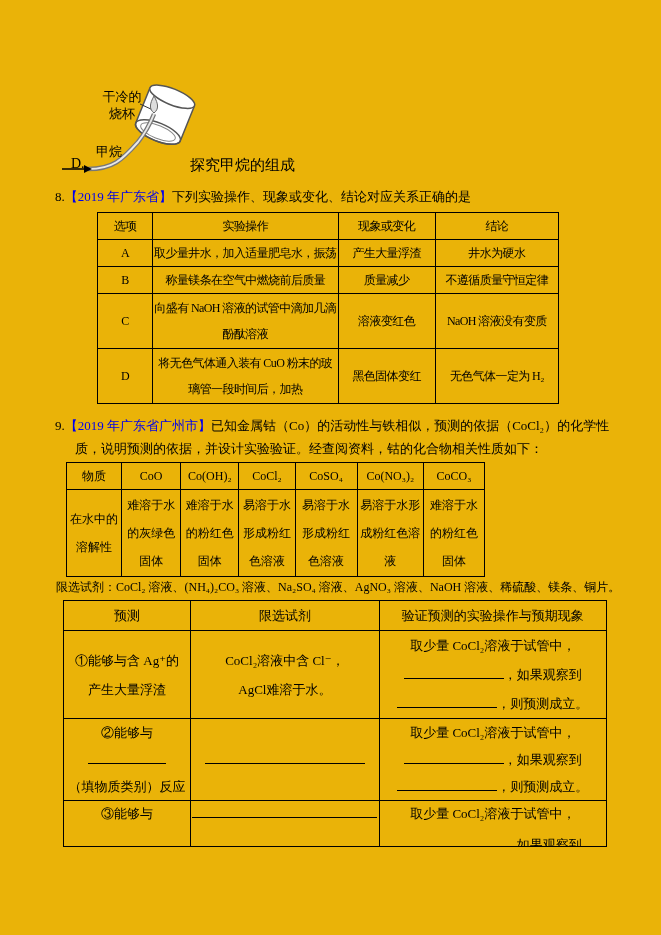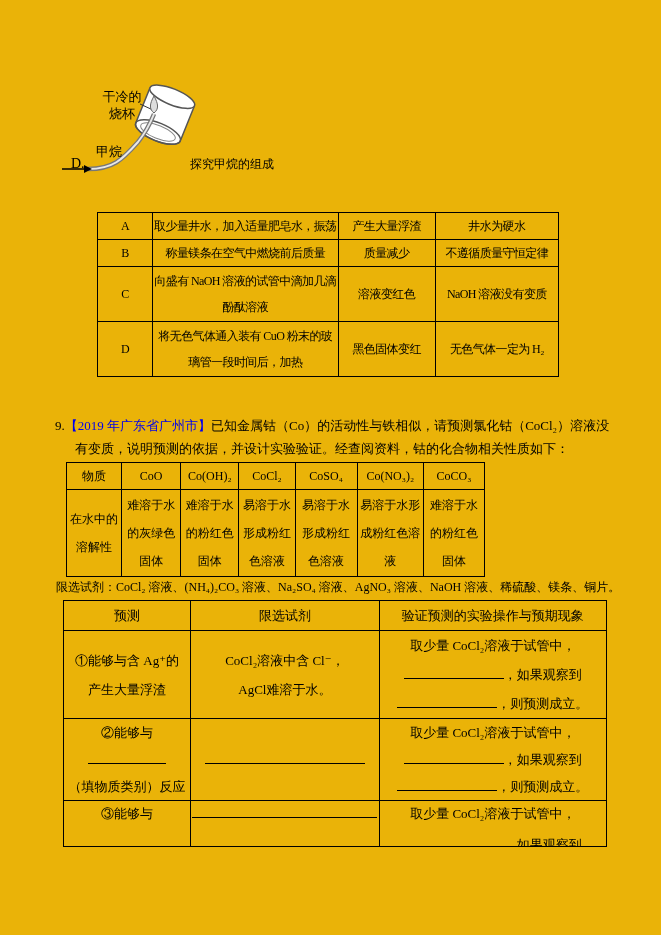--- a/index.html
+++ b/index.html
@@ -12,21 +12,21 @@
     font-size:13px; overflow:hidden;
   }
   .abs { position:absolute; }
   .blue { color:var(--accent-blue); }
 
   
   #diagram-svg { left:58px; top:84px; width:210px; height:100px; }
   #beaker-label { left:101px; top:88px; width:42px; text-align:center; line-height:17px; font-size:13px; }
   #gas-label   { left:96px; top:143px; font-size:13px; }
   #fig-option  { left:71px; top:156px; font-size:14px; }
-  #fig-caption { left:190px; top:156px; font-size:12px; }
+  #fig-caption { left:190px; top:156px; font-size:15px; }
 
   
   #q8-stem { left:55px; top:186px; width:575px; line-height:21px; }
   #q9-stem { left:55px; top:414px; width:562px; line-height:23px; padding-left:20px; text-indent:-20px; }
   #reagents { left:56px; top:579px; width:600px; font-size:12px; white-space:nowrap; }
 
   
   table { border-collapse:collapse; table-layout:fixed; }
   td { border:1px solid #000; text-align:center; vertical-align:middle; overflow:hidden; }
 
@@ -85,29 +85,38 @@
   </svg>
 
   <div id="beaker-label" class="abs">
     <div>干冷的</div>
     <div>烧杯</div>
   </div>
   <div id="gas-label" class="abs">甲烷</div>
   <div id="fig-option" class="abs">D.</div>
   <div id="fig-caption" class="abs">探究甲烷的组成</div>
 
+  <p id="q8-stem" class="abs">
+    <span>8.</span><span class="blue">【2019 年广东省】</span><span>下列实验操作、现象或变化、结论对应关系正确的是</span>
+  </p>
 
   <table id="q8-table" class="abs">
     <colgroup>
         <col style="width:55px">
         <col style="width:185px">
         <col style="width:97px">
         <col style="width:123px">
       </colgroup>
     <tbody>
+        <tr class="h1">
+      <td>选项</td>
+      <td>实验操作</td>
+      <td>现象或变化</td>
+      <td>结论</td>
+    </tr>
     <tr class="h1">
       <td>A</td>
       <td>取少量井水，加入适量肥皂水，振荡</td>
       <td>产生大量浮渣</td>
       <td>井水为硬水</td>
     </tr>
     <tr class="h1">
       <td>B</td>
       <td>称量镁条在空气中燃烧前后质量</td>
       <td>质量减少</td>
@@ -122,21 +131,21 @@
     <tr class="h2">
       <td>D</td>
       <td>将无色气体通入装有 CuO 粉末的玻璃管一段时间后，加热</td>
       <td>黑色固体变红</td>
       <td>无色气体一定为 H₂</td>
     </tr>
   </tbody>
     </table>
 
   <p id="q9-stem" class="abs">
-    <span>9.</span><span class="blue">【2019 年广东省广州市】</span><span>已知金属钴（Co）的活动性与铁相似，请预测氯化钴（CoCl₂）溶液没有变质，说明预测的依据，并设计实验验证。经查阅资料，钴的化合物相关性质如下：</span>
+    <span>9.</span><span class="blue">【2019 年广东省广州市】</span><span>已知金属钴（Co）的活动性与铁相似，预测的依据（CoCl₂）的化学性质，说明预测的依据，并设计实验验证。经查阅资料，钴的化合物相关性质如下：</span>
   </p>
 
   <table id="prop-table" class="abs">
     <colgroup>
         <col style="width:55px">
         <col style="width:59px">
         <col style="width:58px">
         <col style="width:56px">
         <col style="width:62px">
         <col style="width:66px">

